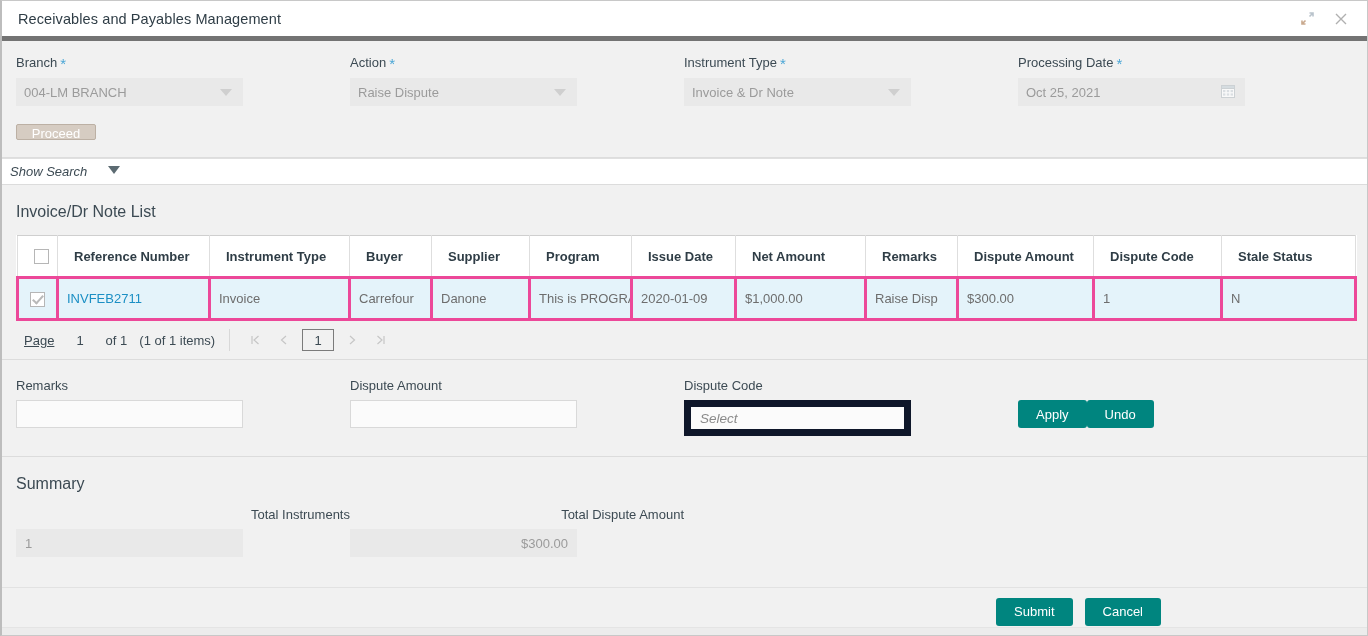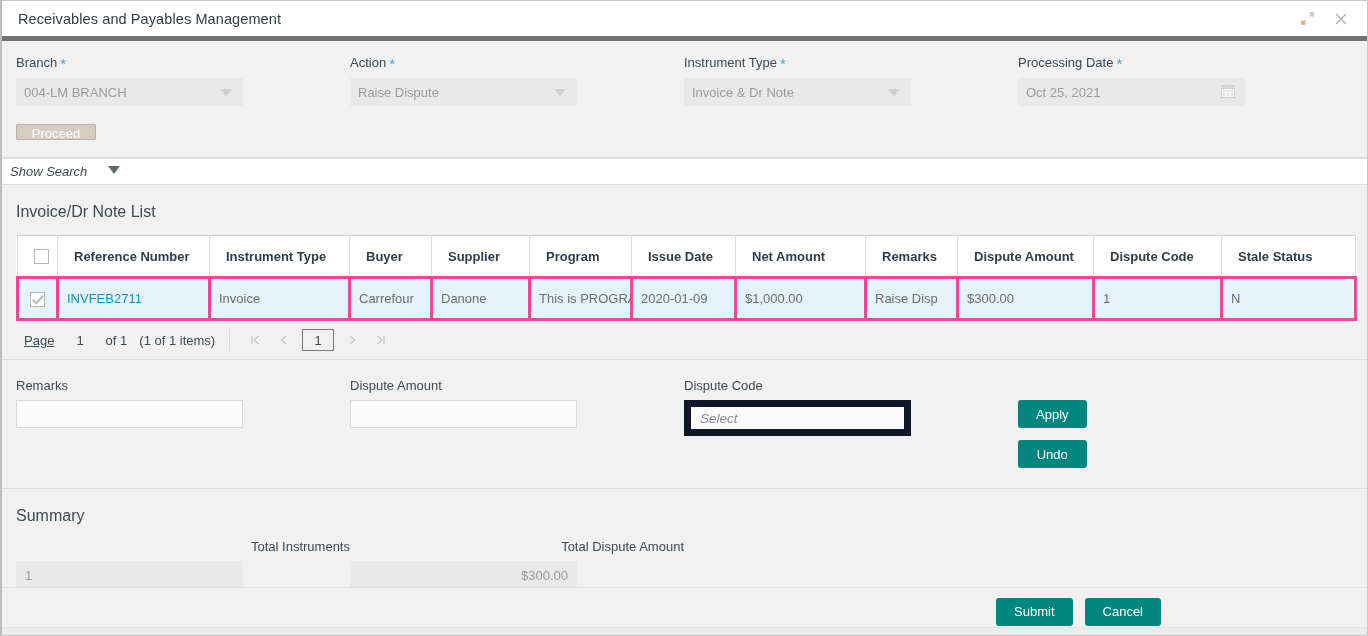--- a/index.html
+++ b/index.html
@@ -263,21 +263,21 @@
     background: #fbfbfb;
     border: 7px solid #0f172a;
     box-sizing: border-box;
     display: flex; align-items: center;
     padding: 0 9px;
     font-size: 13.5px;
     color: #8b8b8b;
     font-style: italic;
     cursor: pointer;
   }
-  .btn-group { display: flex; gap: 12px; margin-top: 22px; flex-direction: column; }
+  .btn-group { display: flex; margin-top: 22px; }
   .btn-teal {
     background: #00857f;
     color: #ffffff;
     border: none;
     border-radius: 3px;
     font-size: 13px;
     font-family: inherit;
     height: 28px;
     padding: 0 18px;
     cursor: pointer;

